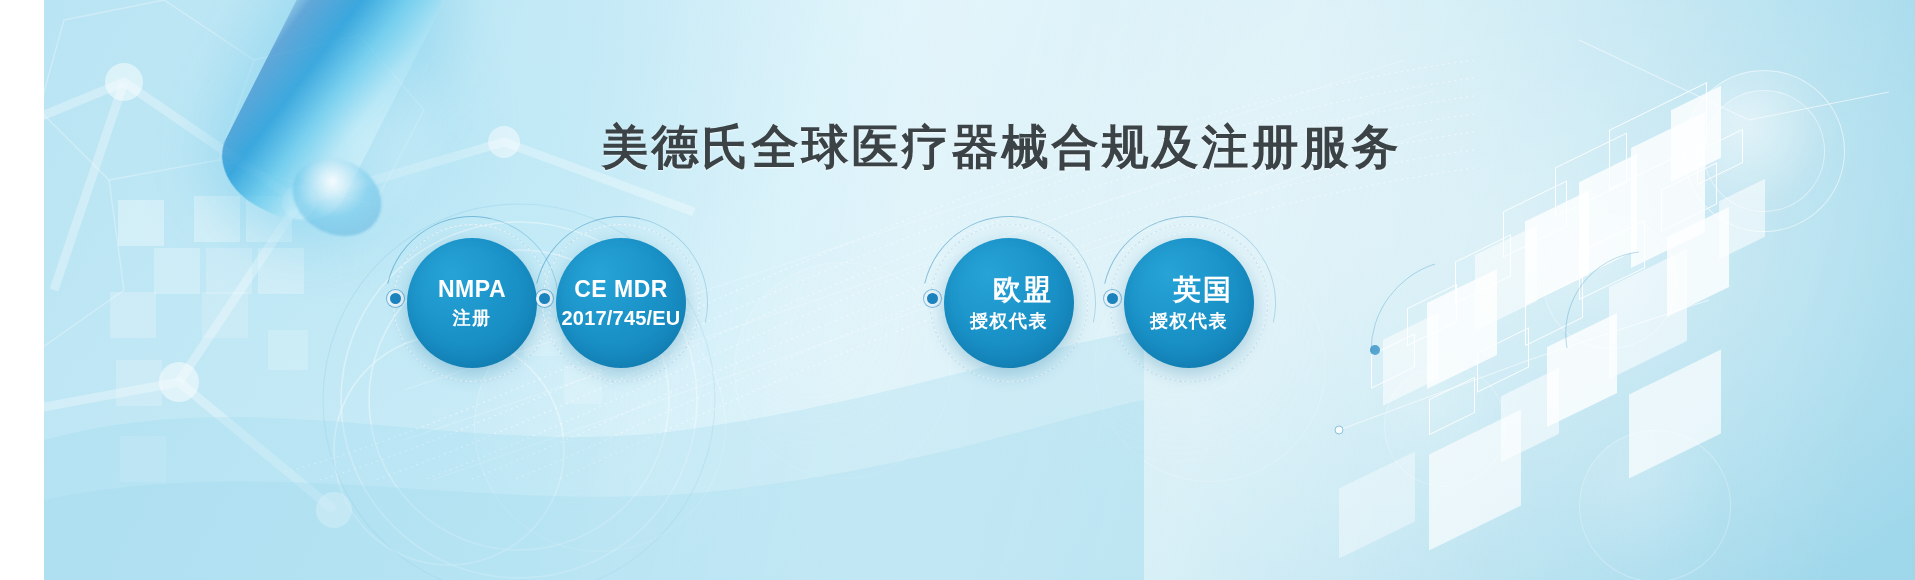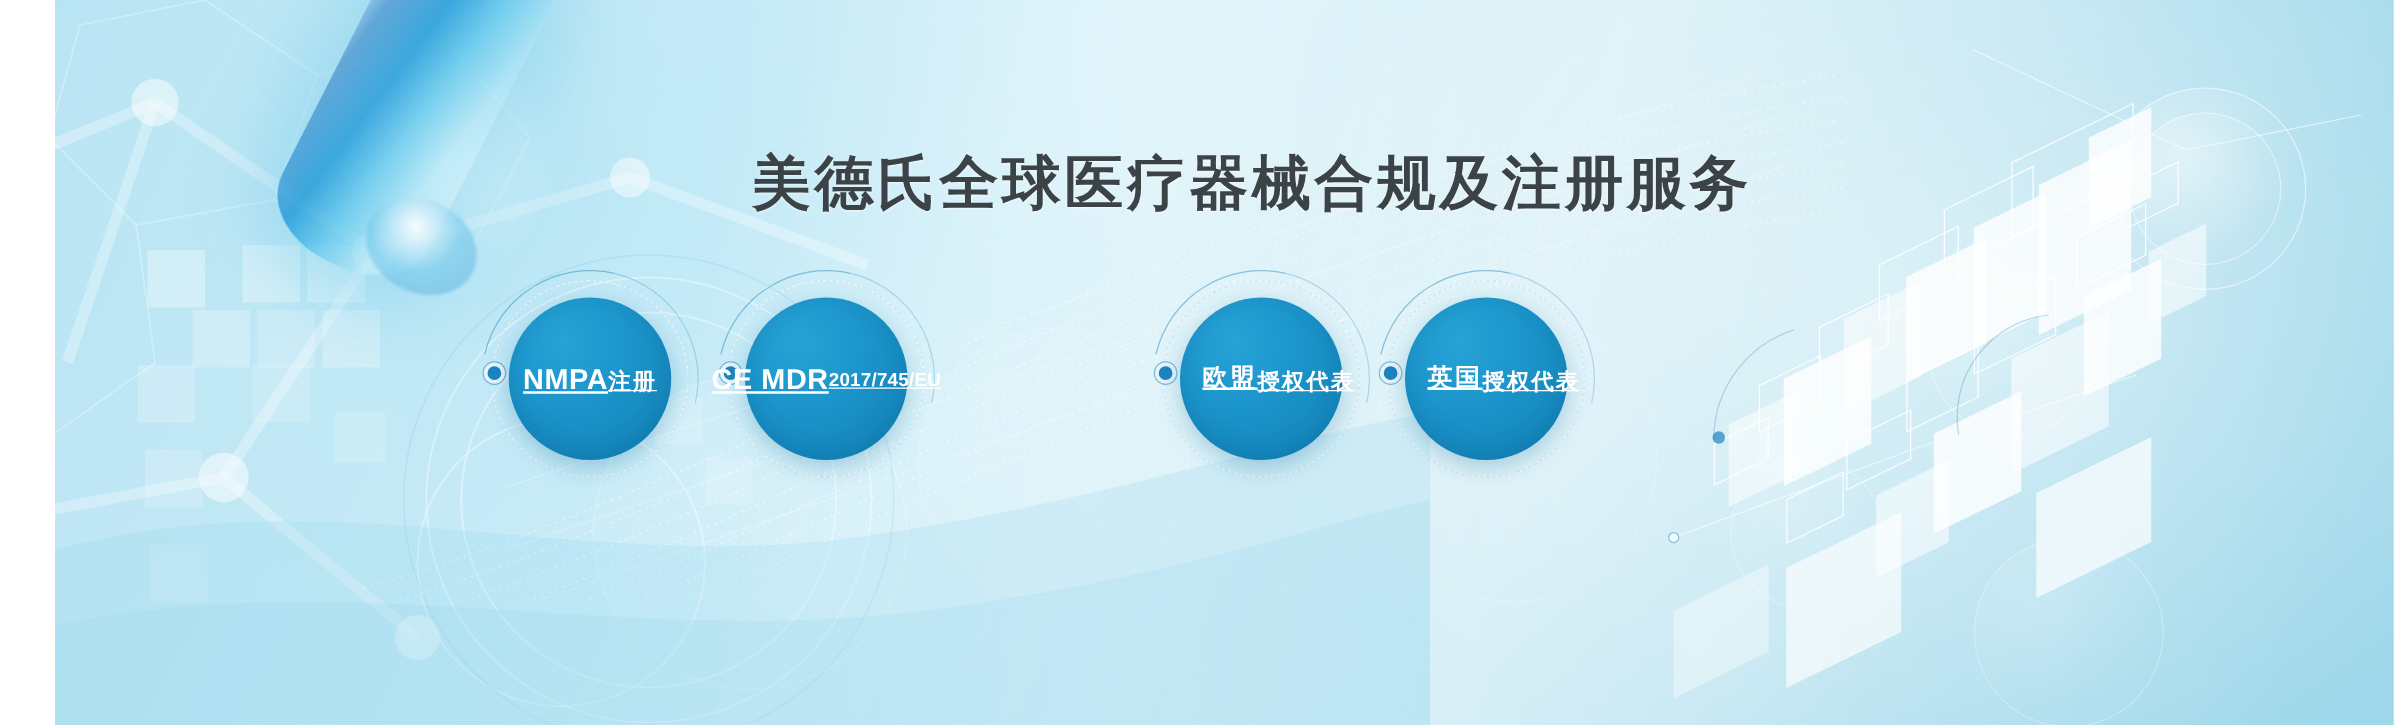--- a/index.html
+++ b/index.html
@@ -120,31 +120,30 @@
     width:11px;height:11px;border-radius:50%;
     background:#1c84bf;
     border:3px solid rgba(255,255,255,0.9);
     box-shadow:0 0 0 1px rgba(28,132,191,0.5);
   }
   .badge .disc{
     position:absolute;inset:0;
     border-radius:50%;
     background:radial-gradient(circle at 34% 28%, #27a3d6 0%, #1a93c9 45%, #127fb4 100%);
     box-shadow:0 6px 18px rgba(16,104,150,0.28), inset 0 -6px 16px rgba(8,80,120,0.18);
-    display:flex;flex-direction:row;align-items:center;justify-content:center;
+    display:flex;flex-direction:column;align-items:center;justify-content:center;
     color:#ffffff;
     text-align:center;
-    text-decoration:underline;
   }
   .badge .l1{
     font-size:23px;font-weight:700;letter-spacing:0.5px;line-height:1.15;white-space:nowrap;
   }
-  .badge .l1.cn{font-size:20px;letter-spacing:2px;padding-left:28px;}
+  .badge .l1.cn{font-size:28px;letter-spacing:2px;padding-left:28px;}
   .badge .l2{
-    font-size:15px;font-weight:700;letter-spacing:0.2px;line-height:1.2;margin-top:4px;white-space:nowrap;
+    font-size:20px;font-weight:700;letter-spacing:0.2px;line-height:1.2;margin-top:4px;white-space:nowrap;
   }
   .badge .l2.cn{font-size:18px;letter-spacing:1.5px;font-weight:700;margin-top:5px;}
 
   
   .geo{position:absolute;right:-40px;top:0;width:720px;height:580px;}
   .blk{position:absolute;transform:skewY(-26deg);}
   .blk.fill{background:rgba(255,255,255,0.80);}
   .blk.fill2{background:rgba(255,255,255,0.55);}
   .blk.out{border:1.4px solid rgba(255,255,255,0.92);}
   .bub{
@@ -307,21 +306,21 @@
       <div class="ring-arc"></div>
       <div class="ring-dash"></div>
       <div class="ring"></div>
       <div class="dot" style="left:-20px;top:52px;"></div>
       <div class="disc">
         <div class="l1">NMPA</div>
         <div class="l2 cn">注册</div>
       </div>
     </div>
 
-    <div class="badge" style="left:552px;">
+    <div class="badge" style="left:512px;">
       <div class="ring-arc"></div>
       <div class="ring-dash"></div>
       <div class="ring"></div>
       <div class="dot" style="left:-20px;top:52px;"></div>
       <div class="disc">
         <div class="l1">CE MDR</div>
         <div class="l2">2017/745/EU</div>
       </div>
     </div>
 

